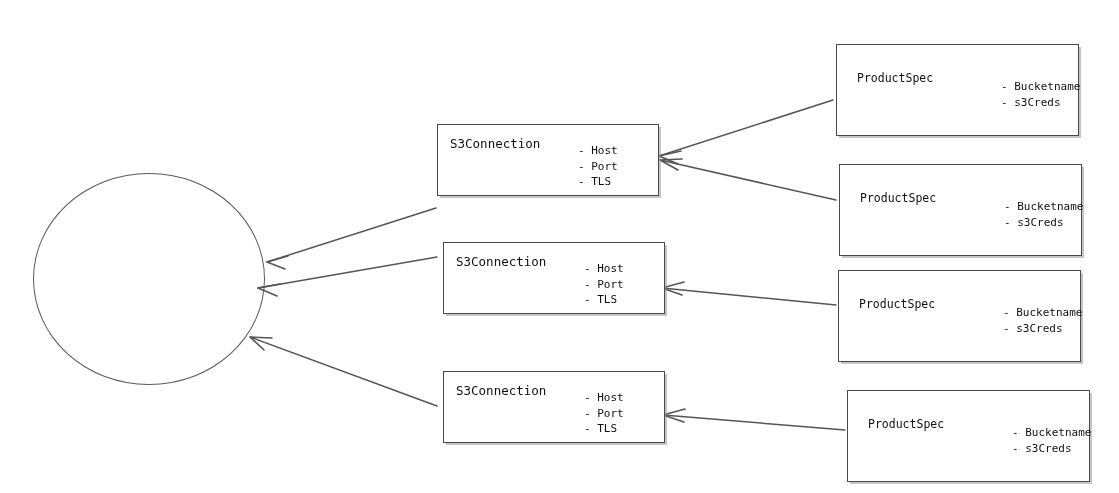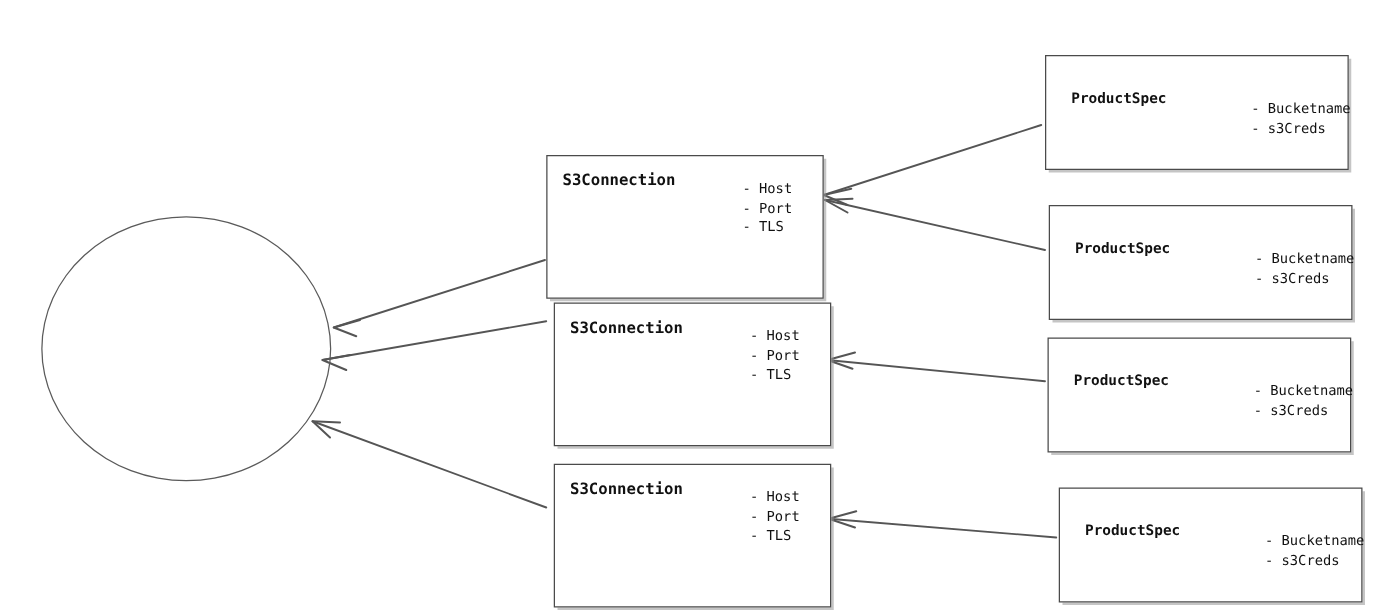--- a/index.html
+++ b/index.html
@@ -31,35 +31,34 @@
     border: 1.4px solid #4a4a4a;
     box-shadow: 2.5px 2.5px 0 -0.5px rgba(150,150,150,0.55);
     box-sizing: border-box;
   }
   .node-title {
     position: absolute;
     font-size: 12.5px;
     color: #111111;
     letter-spacing: 0px;
     white-space: nowrap;
-    font-weight: bold;
   }
   .node-attrs {
     position: absolute;
     font-size: 11px;
     color: #111111;
     line-height: 15.5px;
     white-space: nowrap;
   }
   .node-attrs div { white-space: nowrap; }
 
   
-  .s3 { width: 222px; height: 115px; }
+  .s3 { width: 222px; height: 72px; }
   .s3 .node-title { left: 12px; top: 11px; }
-  .s3 .node-attrs { left: 156px; top: 18px; }
+  .s3 .node-attrs { left: 140px; top: 18px; }
 
   
   .ps { width: 243px; height: 92px; }
   .ps .node-title { left: 20px; top: 26px; font-size: 11.5px; }
   .ps .node-attrs { left: 164px; top: 34px; }
 
   #storage-circle {
     position: absolute;
     left: 33px;
     top: 173px;

